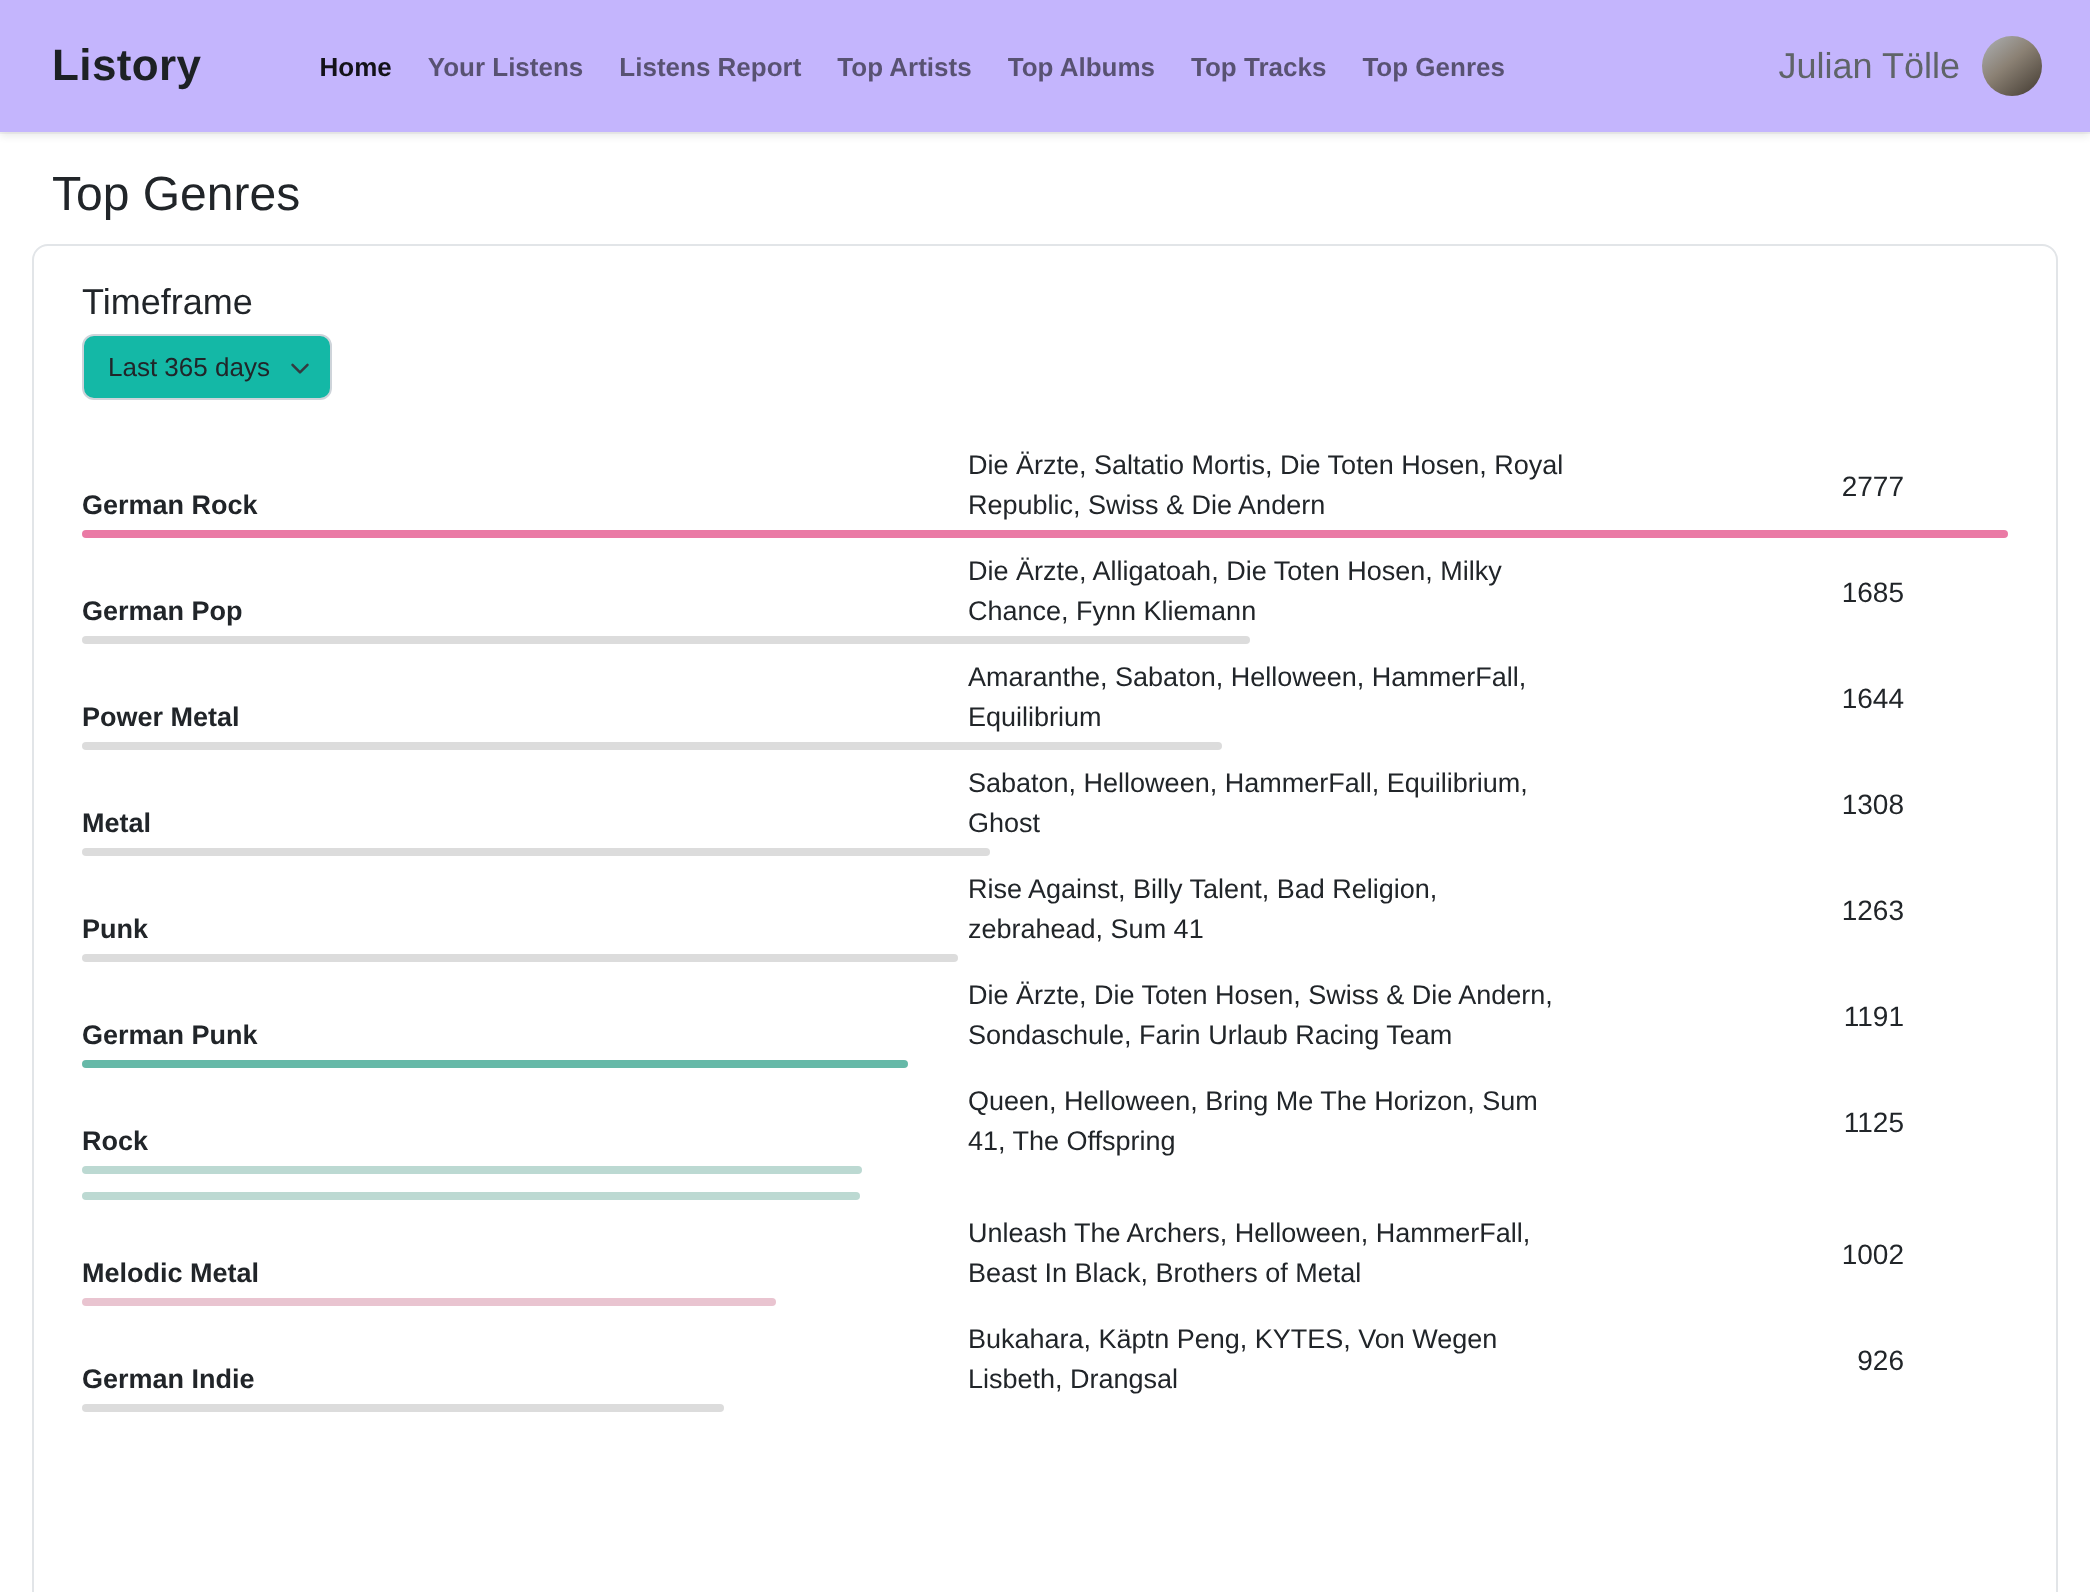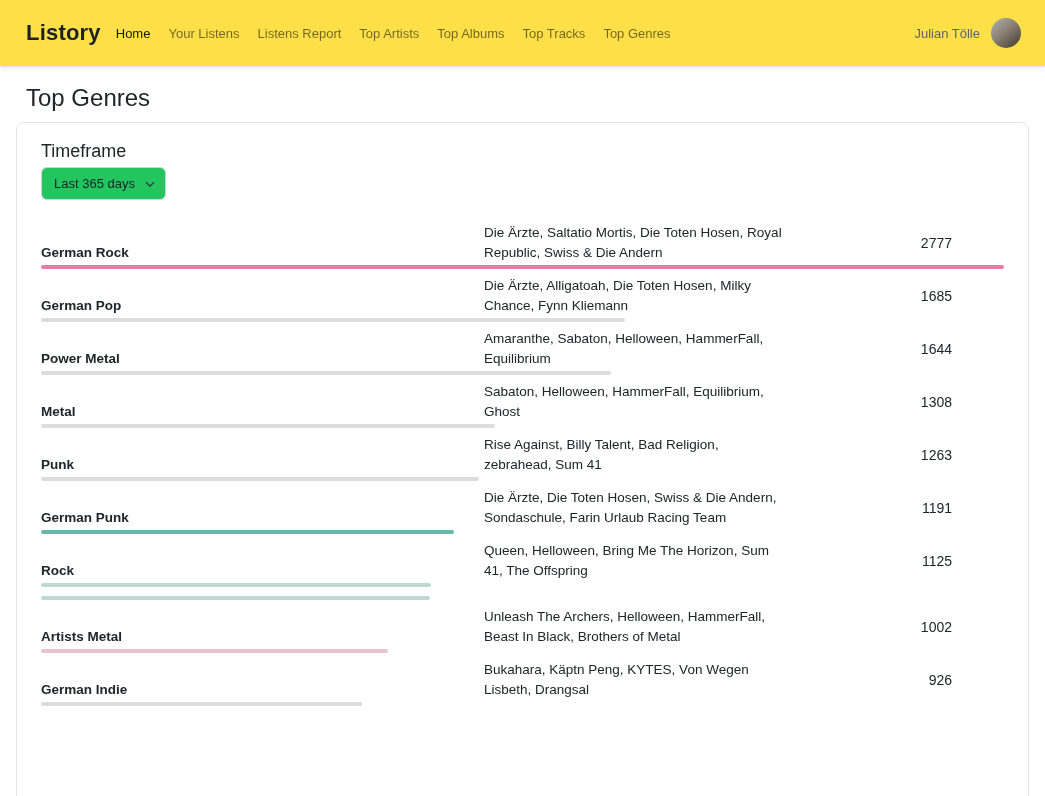--- a/index.html
+++ b/index.html
@@ -10,46 +10,48 @@
     color: #212529;
     overflow: hidden;
   }
 
   
   .navbar {
     height: 66px;
     display: flex;
     align-items: center;
     padding: 0 24px 0 26px;
-    background: #fde047;
+    background: #c4b5fd;
     box-shadow: 0 2px 4px rgba(0,0,0,.09), 0 1px 0 rgba(0,0,0,.04);
     position: relative;
     z-index: 2;
+    gap: 44px;
   }
   .brand {
     font-size: 22px;
     font-weight: 700;
     letter-spacing: .2px;
     color: #1d2124;
     text-decoration: none;
     margin-right: 6px;
     cursor: pointer;
   }
   .nav { display: flex; align-items: center; }
   .nav-link {
     font-size: 13px;
     color: rgba(0,0,0,.55);
     text-decoration: none;
     padding: 0 9px;
     cursor: pointer;
     white-space: nowrap;
+    font-weight: bold;
   }
   .nav-link.active { color: rgba(0,0,0,.9); }
   .nav-right { margin-left: auto; display: flex; align-items: center; }
-  .username { font-size: 13px; color: #5f6468; margin-right: 11px; cursor: pointer; }
+  .username { font-size: 18px; color: #5f6468; margin-right: 11px; cursor: pointer; }
   .avatar {
     width: 30px; height: 30px; border-radius: 50%;
     background: linear-gradient(140deg, #aeb2b6 0%, #8b8174 45%, #40382f 100%);
     display: inline-block;
     cursor: pointer;
     flex: 0 0 auto;
   }
 
   
   main { padding: 0 16px; }
@@ -77,21 +79,21 @@
   }
   .tf-select {
     display: inline-flex;
     align-items: center;
     gap: 10px;
     height: 33px;
     padding: 0 10px 0 12px;
     font-size: 13px;
     font-family: inherit;
     color: #212529;
-    background: #22c55e;
+    background: #14b8a6;
     border: 1px solid #ced4da;
     border-radius: 6px;
     cursor: pointer;
   }
   .tf-select .caret { display: block; }
 
   
   .gtable { margin-top: 16px; }
   .grow { padding-top: 7px; }
   .grow-content { display: flex; align-items: flex-end; }
@@ -213,21 +215,21 @@
             <div class="g-artists">Queen, Helloween, Bring Me The Horizon, Sum 41, The Offspring</div>
             <div class="g-count">1125</div>
           </div>
           <div class="g-bar" style="width:40.51%;background:#bcd9d2"></div>
         </div>
         <div class="grow">
           <div class="g-bar" style="width:40.44%;background:#bcd9d2"></div>
         </div>
         <div class="grow">
           <div class="grow-content">
-            <div class="g-name">Artists Metal</div>
+            <div class="g-name">Melodic Metal</div>
             <div class="g-artists">Unleash The Archers, Helloween, HammerFall, Beast In Black, Brothers of Metal</div>
             <div class="g-count">1002</div>
           </div>
           <div class="g-bar" style="width:36.08%;background:#e9c4d0"></div>
         </div>
         <div class="grow">
           <div class="grow-content">
             <div class="g-name">German Indie</div>
             <div class="g-artists">Bukahara, Käptn Peng, KYTES, Von Wegen Lisbeth, Drangsal</div>
             <div class="g-count">926</div>

